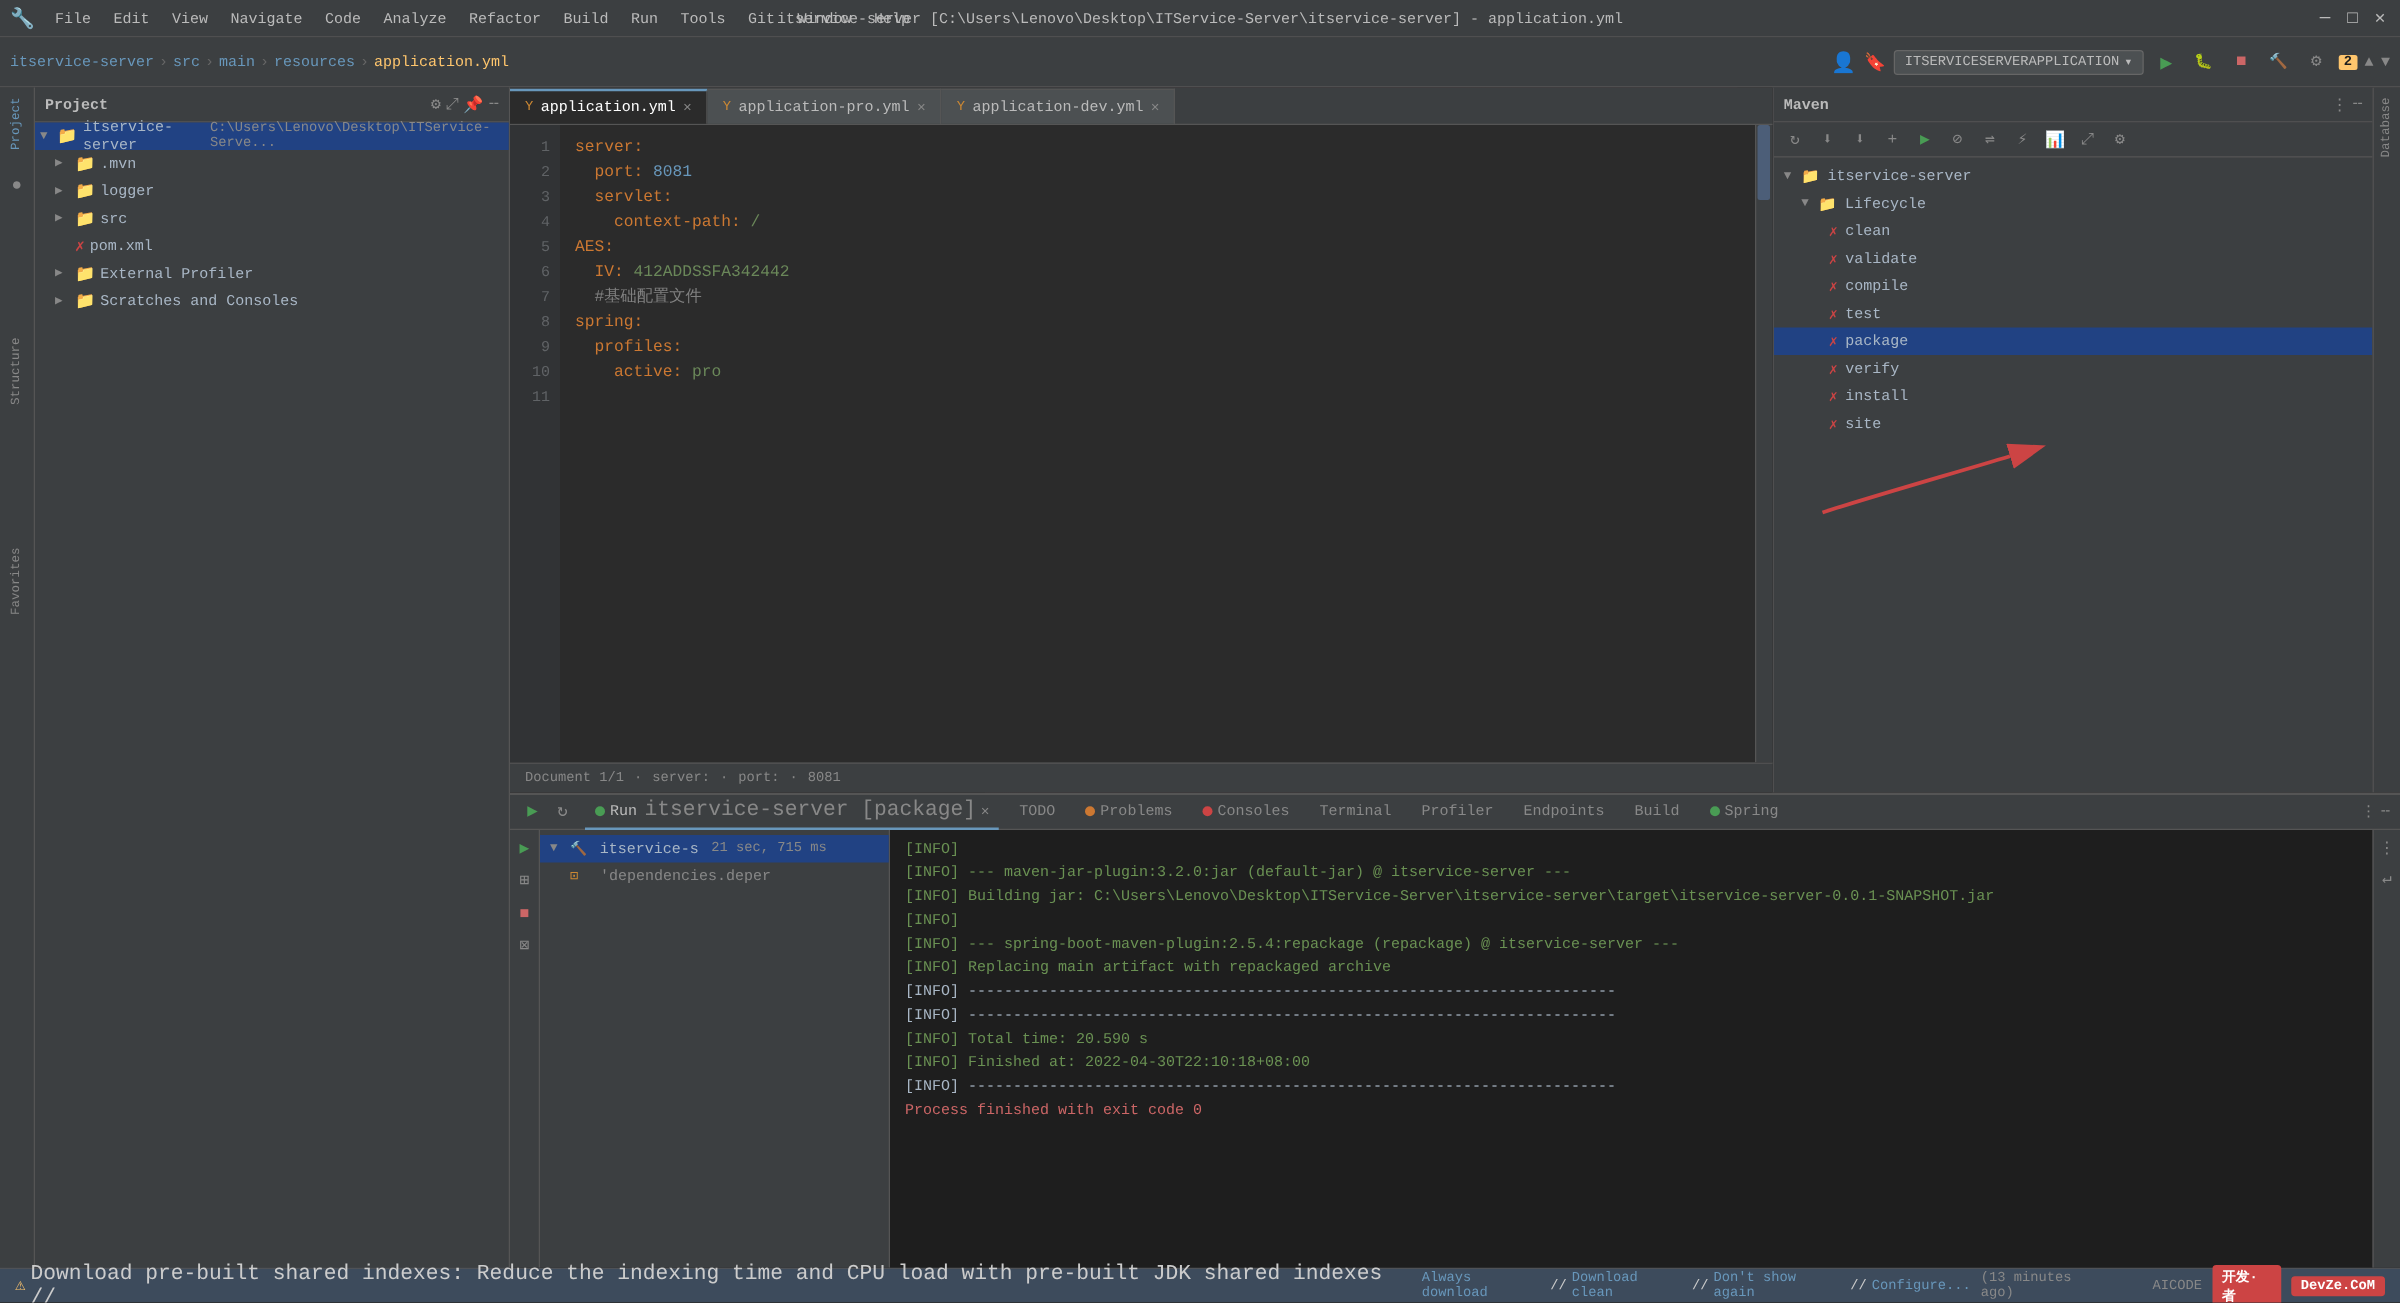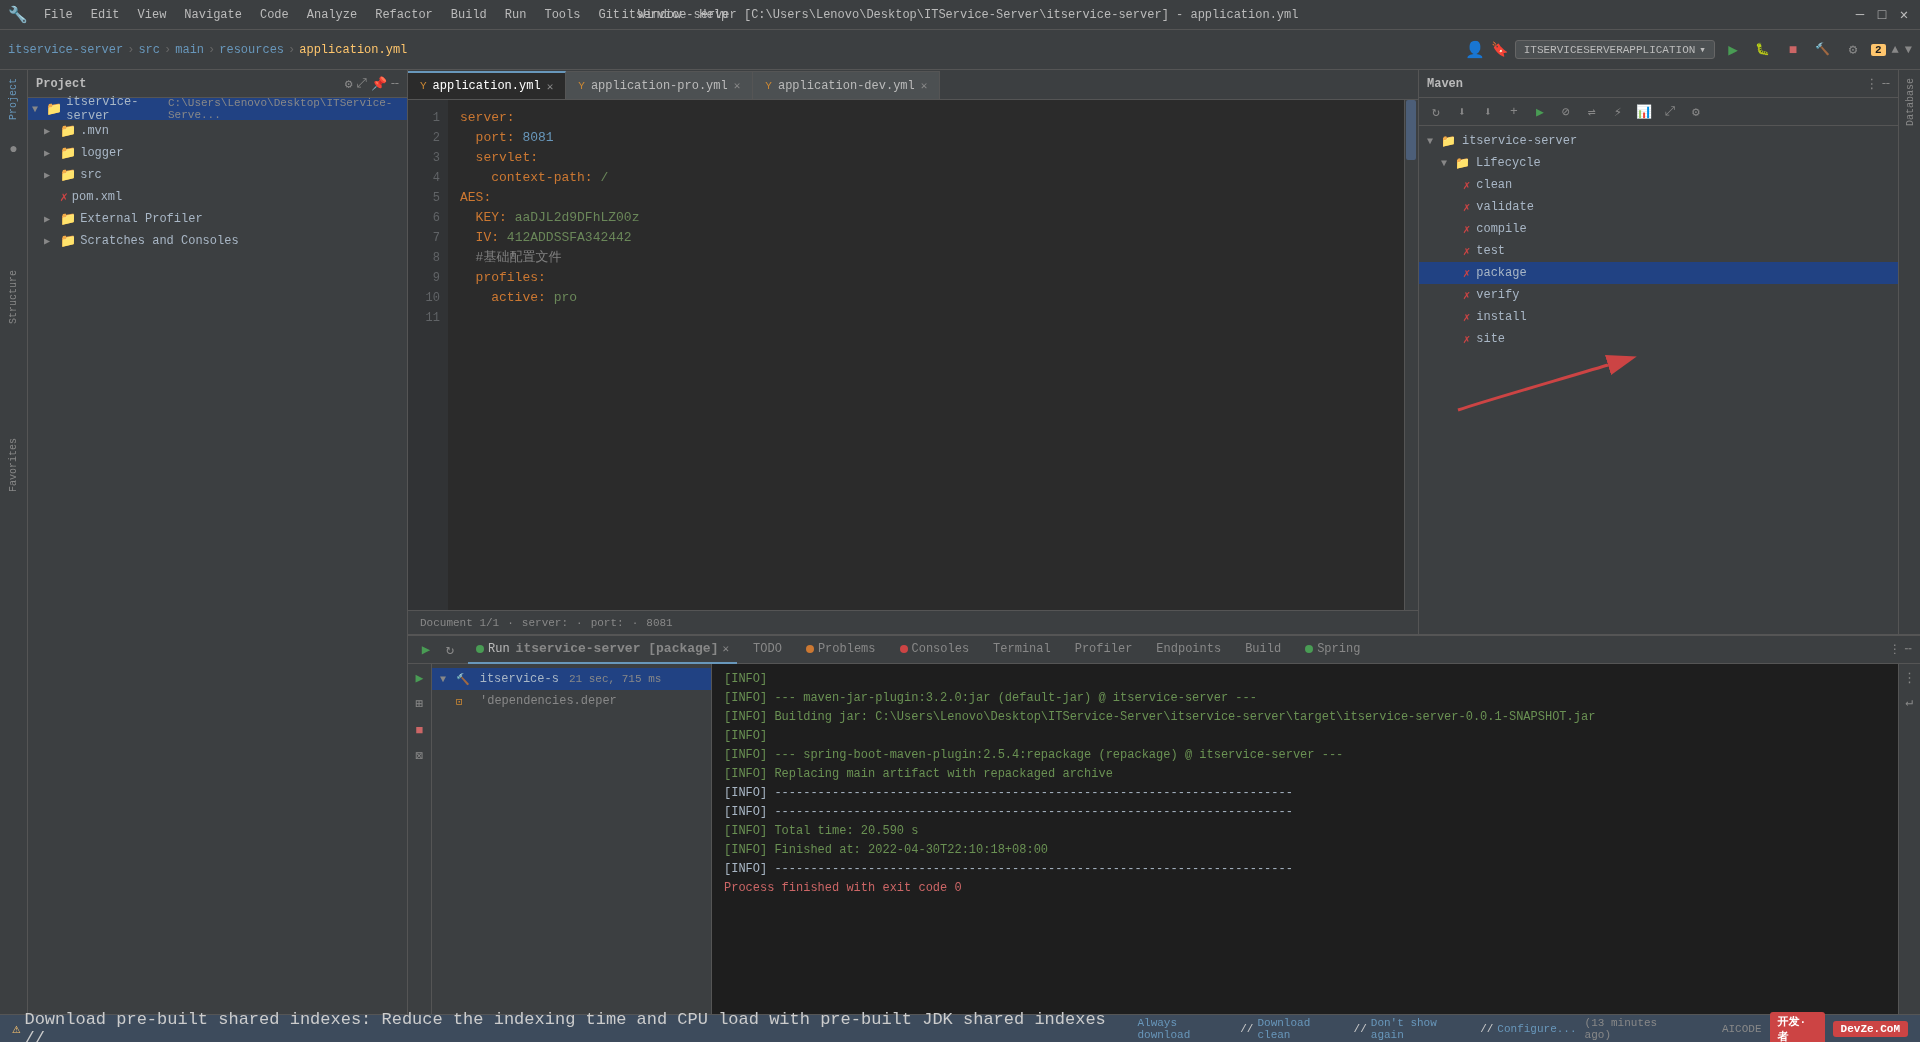--- a/index.html
+++ b/index.html
@@ -663,23 +663,23 @@
             <div>9</div>
             <div>10</div>
             <div>11</div>
           </div>
           <div class="code-content">
             <span class="code-line"><span class="yaml-key">server:</span></span>
             <span class="code-line">  <span class="yaml-key">port:</span> <span class="yaml-val">8081</span></span>
             <span class="code-line">  <span class="yaml-key">servlet:</span></span>
             <span class="code-line">    <span class="yaml-key">context-path:</span> <span class="yaml-str">/</span></span>
             <span class="code-line"><span class="yaml-key">AES:</span></span>
-            <span class="code-line">  <span class="yaml-key">KEY:</span> <span class="yaml-str">aaDJL2d9DFhLZ00z</span></span>
             <span class="code-line">  <span class="yaml-key">IV:</span> <span class="yaml-str">412ADDSSFA342442</span></span>
             <span class="code-line"><span class="yaml-comment">  #基础配置文件</span></span>
+            <span class="code-line"><span class="yaml-key">spring:</span></span>
             <span class="code-line">  <span class="yaml-key">profiles:</span></span>
             <span class="code-line">    <span class="yaml-key">active:</span> <span class="yaml-str">pro</span></span>
           </div>
           <div class="scroll-indicator">
             <div class="scroll-thumb" style="height:60px;"></div>
           </div>
         </div>
 
         <div class="editor-status">
           <span>Document 1/1</span>
@@ -780,21 +780,21 @@
     <div class="bottom-panel">
       <div class="bottom-tab-bar">
         <div class="run-toolbar" style="width:auto;background:transparent;border:none;flex-direction:row;height:28px;">
           <div class="run-tool-btn" style="color:#499c54;font-size:14px;">▶</div>
           <div class="run-tool-btn" style="color:#888;font-size:14px;">↻</div>
         </div>
 
         <div class="bottom-tab active">
           <span class="bottom-tab-dot dot-green"></span>
           <span>Run</span>
-          <span style="color:#888;font-size:13px;margin-left:2px;font-weight:bold;">itservice-server [package]</span>
+          <span style="color:#888;font-size:17px;margin-left:2px;">itservice-server [package]</span>
           <span style="color:#888;font-size:11px;">✕</span>
         </div>
         <div class="bottom-tab">
           <span>TODO</span>
         </div>
         <div class="bottom-tab">
           <span class="bottom-tab-dot dot-orange"></span>
           <span>Problems</span>
         </div>
         <div class="bottom-tab">

